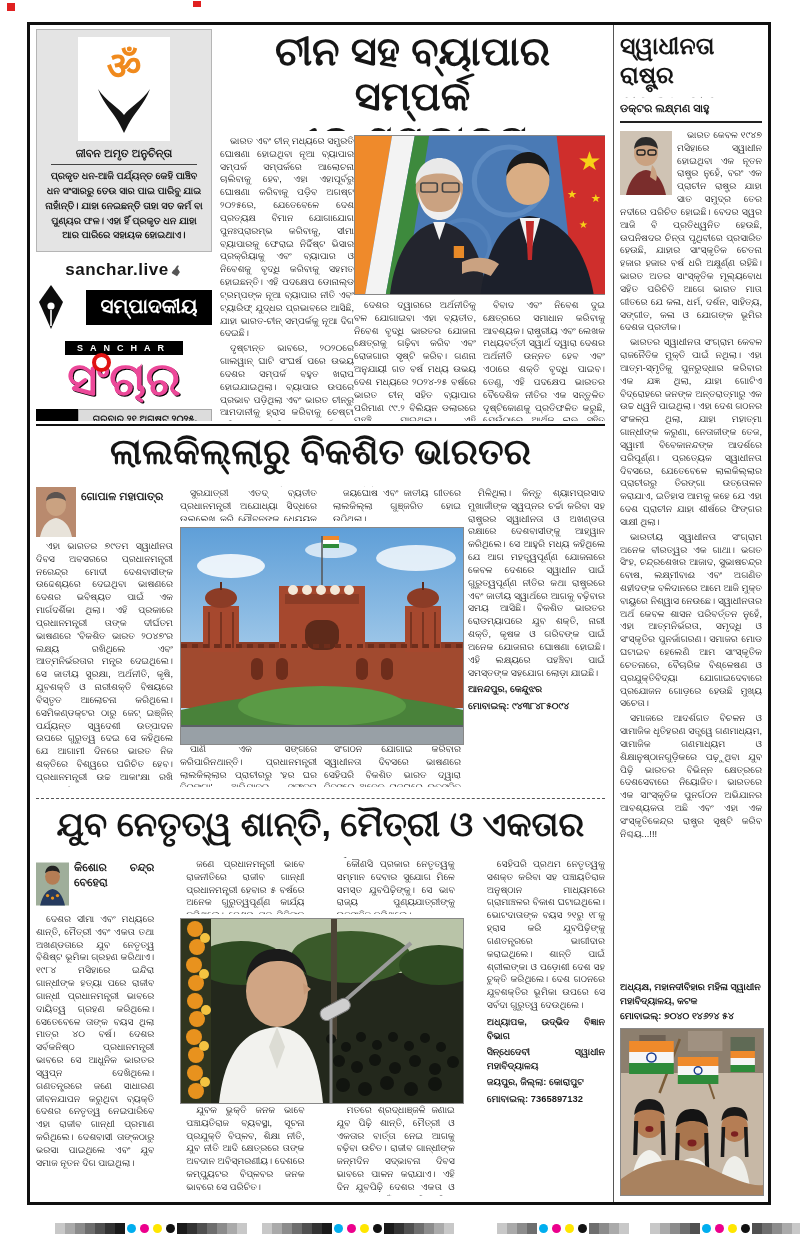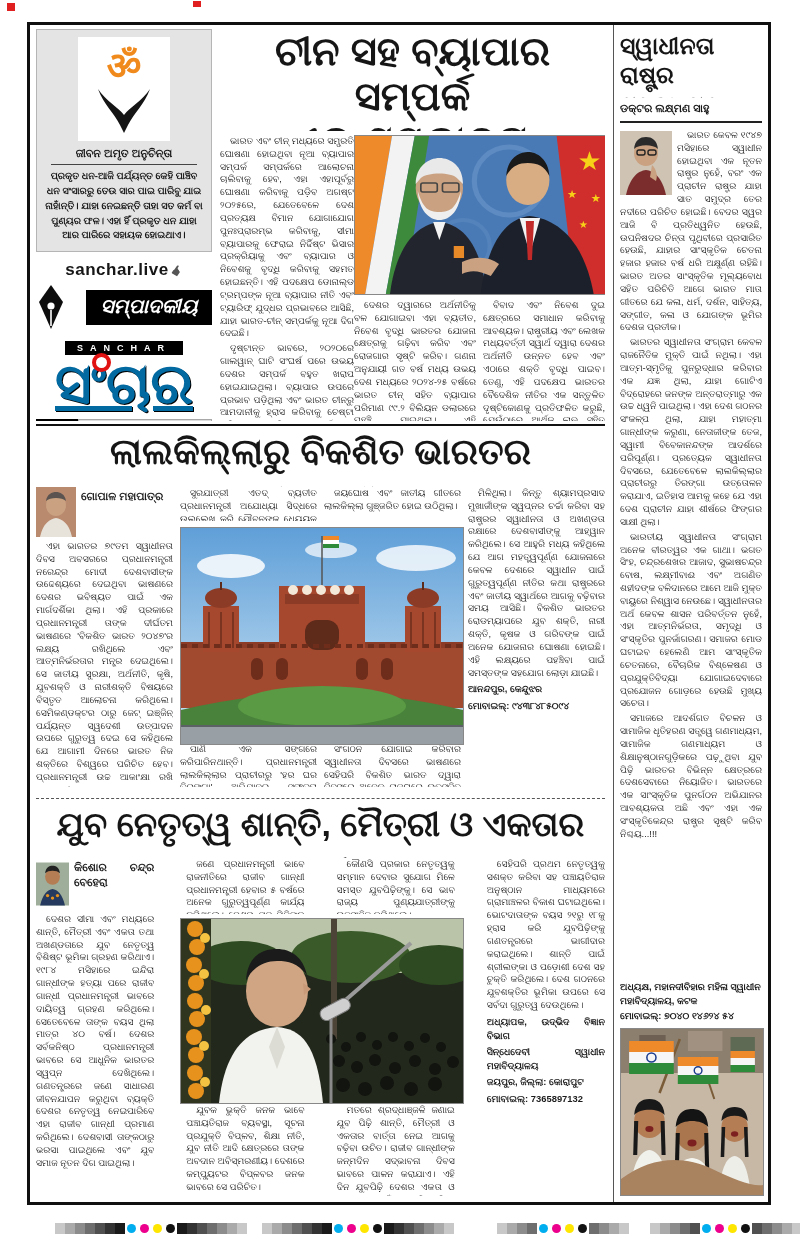--- a/index.html
+++ b/index.html
@@ -10,25 +10,25 @@
   .main-left{width:584px;border-right:1px solid #555;padding:4px 8px 6px 6px;box-sizing:border-box;display:flex;flex-direction:column;overflow:hidden;}
   .top-zone{height:392px;display:flex;overflow:hidden;}
   
   .masthead{width:176px;flex:none;}
   .thought-box{background:#e4e4e4;border:1px solid #b5b5b5;padding:7px 6px 8px;text-align:center;box-sizing:border-box;}
   .om-panel{background:#fff;width:92px;height:104px;margin:0 auto;display:flex;align-items:center;justify-content:center;}
   .tb-title{font-weight:bold;font-size:11px;border-bottom:1px solid #444;padding-bottom:4px;margin:6px 8px 4px;}
   .tb-quote{font-weight:bold;font-size:9.6px;line-height:1.55;}
   .website{text-align:center;font-weight:800;font-size:17px;margin:8px 0 4px;letter-spacing:.5px;}
   .pointer{display:inline-block;transform:rotate(-55deg);font-size:13px;color:#555;margin-left:2px;}
-  .editorial-row{display:flex;align-items:center;gap:20px;margin-top:2px;font-style:italic;}
+  .editorial-row{display:flex;align-items:center;gap:20px;margin-top:2px;}
   .editorial-banner{background:#000;color:#fff;font-weight:700;font-size:20px;padding:5px 9px 7px;flex:1;text-align:center;}
   .brand{margin-top:7px;text-align:center;position:relative;}
   .brand-en{background:#000;color:#fff;letter-spacing:7px;font-size:9px;font-weight:bold;padding:2px 12px;display:inline-block;}
-  .brand-od{font-size:56px;font-weight:800;line-height:1.05;color:#0369a1;text-shadow:1px 1px 0 #000;text-decoration:underline;}
+  .brand-od{font-size:46px;font-weight:800;line-height:1.05;color:#ec4899;text-shadow:1px 1px 0 #000;}
   .brand-dot{position:absolute;left:56px;top:16px;width:11px;height:11px;border:4px solid #e01212;border-radius:50%;background:#fff;}
   .date-row{display:flex;margin-top:5px;}
   .date-badge{width:42px;height:56px;background:#000;color:#fff;font-size:28px;font-weight:bold;display:flex;align-items:center;justify-content:center;flex:none;}
   .date-box{flex:1;background:#dcdcdc;border:1px solid #a8a8a8;text-align:center;font-weight:bold;padding:3px 2px;box-sizing:border-box;}
   .date-od{font-size:9.8px;border-bottom:1px solid #999;padding-bottom:3px;margin-bottom:3px;}
   
   .lead{flex:1;padding-left:8px;display:flex;flex-direction:column;overflow:hidden;}
   .lead-headline{text-align:center;font-weight:800;line-height:1.12;height:102px;overflow:hidden;}
   .lead-h1{font-size:40px;}
   .lead-h2{font-size:37px;letter-spacing:4px;}
@@ -192,21 +192,21 @@
           <p>ଏହା ଭାରତର ୭୯ତମ ସ୍ୱାଧୀନତା ଦିବସ ଅବସରରେ ପ୍ରଧାନମନ୍ତ୍ରୀ ନରେନ୍ଦ୍ର ମୋଦୀ ଦେଶବାସୀଙ୍କ ଉଦ୍ଦେଶ୍ୟରେ ଦେଇଥିବା ଭାଷଣରେ ଦେଶର ଭବିଷ୍ୟତ ପାଇଁ ଏକ ମାର୍ଗଦର୍ଶିକା ଥିଲା। ଏହି ପ୍ରକାରେ ପ୍ରଧାନମନ୍ତ୍ରୀ ତାଙ୍କ ଦୀର୍ଘତମ ଭାଷଣରେ 'ବିକଶିତ ଭାରତ ୨୦୪୭'ର ଲକ୍ଷ୍ୟ ରଖିଥିଲେ ଏବଂ ଆତ୍ମନିର୍ଭରତାର ମନ୍ତ୍ର ଦେଇଥିଲେ। ସେ ଜାତୀୟ ସୁରକ୍ଷା, ଅର୍ଥନୀତି, କୃଷି, ଯୁବଶକ୍ତି ଓ ନାରୀଶକ୍ତି ବିଷୟରେ ବିସ୍ତୃତ ଆଲୋଚନା କରିଥିଲେ। ସେମିକଣ୍ଡକ୍ଟର ଠାରୁ ଜେଟ୍ ଇଞ୍ଜିନ୍ ପର୍ଯ୍ୟନ୍ତ ସ୍ୱଦେଶୀ ଉତ୍ପାଦନ ଉପରେ ଗୁରୁତ୍ୱ ଦେଇ ସେ କହିଥିଲେ ଯେ ଆଗାମୀ ଦିନରେ ଭାରତ ନିଜ ଶକ୍ତିରେ ବିଶ୍ୱରେ ପରିଚିତ ହେବ। ପ୍ରଧାନମନ୍ତ୍ରୀ ଉଚ୍ଚ ଆକାଂକ୍ଷା ରଖି ଦେଶବାସୀଙ୍କୁ ଆହ୍ୱାନ ଦେଇଥିଲେ।</p>
         </div>
         <div class="col bodytext">
           <div class="snippet-top" style="height:34px;">
               <p>ସୁରଯାତ୍ରୀ ଏତଦ୍ ବ୍ୟତୀତ ପ୍ରଧାନମନ୍ତ୍ରୀ ଅଯୋଧ୍ୟା ସିଦ୍ଧରେ ଉଲ୍ଲେଖ କରି ଯୌବନଙ୍କ ଧ୍ୟେୟକୁ ଉତ୍ସାହିତ କରିଥିଲେ।</p>
             </div>
           <div class="gap2"></div>
           <p>ପାଣି ଏକ ସଙ୍ଗରେ କରିପାରିନଥାନ୍ତି। ପ୍ରଧାନମନ୍ତ୍ରୀ ଲାଲକିଲ୍ଲାର ପ୍ରାଚୀରରୁ 'ହର ଘର ତିରଙ୍ଗା' ଅଭିଯାନର ସଫଳତା ଉଲ୍ଲେଖ କରିଥିଲେ। ଏହା ଅତୀତ ପ୍ରବାସୀଙ୍କ ହୃଦୟରେ ନିଷ୍ଠା ଏବଂ ସଂଗଠନକୁ ଭାରତୀୟଙ୍କ ପାଇଁ ସଂରକ୍ଷିତ କରିପାରିବ।</p>
         </div>
         <div class="col bodytext">
-          <div class="snippet-top" style="height:34px;">
+          <div class="snippet-top" style="height:34px;margin-left:9px;">
               <p>ଜୟଘୋଷ ଏବଂ ଜାତୀୟ ଗୀତରେ ଲାଲକିଲ୍ଲା ଗୁଞ୍ଜରିତ ହୋଇ ଉଠିଥିଲା।</p>
             </div>
           <div class="gap2"></div>
           <p>ସଂଗଠନ ଯୋଗାଇ କରିବାର ସ୍ୱାଧୀନତା ଦିବସରେ ଭାଷଣରେ ସେହିପରି ବିକଶିତ ଭାରତ ଦ୍ୱାରା ଦିବସରେ ଅନେକ ରାଜ୍ୟରେ ଉତ୍ସବିତ ଥିବା ଯୋଜନାର ଘୋଷଣା କରାଯାଇଥିଲା। ପ୍ରଧାନମନ୍ତ୍ରୀ ଦେଶପ୍ରେମୀଙ୍କୁ ଆହ୍ୱାନ ଜଣାଇ ଜାତୀୟ ଏକତାର ସନ୍ଦେଶ ଦେଇଥିଲେ।</p>
         </div>
         <div class="col bodytext">
           <p>ମିଳିଥିଲା। କିନ୍ତୁ ଶ୍ୟାମପ୍ରସାଦ ମୁଖାର୍ଜୀଙ୍କ ସ୍ୱପ୍ନର ଚର୍ଚ୍ଚା କରିବା ସହ ରାଷ୍ଟ୍ରର ସ୍ୱାଧୀନତା ଓ ଅଖଣ୍ଡତା ରକ୍ଷାରେ ଦେଶବାସୀଙ୍କୁ ଆହ୍ୱାନ କରିଥିଲେ। ସେ ଆହୁରି ମଧ୍ୟ କହିଥିଲେ ଯେ ଆଗ ମହତ୍ତ୍ୱପୂର୍ଣ୍ଣ ଯୋଜନାରେ କେବଳ ଦେଶରେ ସ୍ୱାଧୀନ ପାଇଁ ଗୁରୁତ୍ୱପୂର୍ଣ୍ଣ ନୀତିର କଥା ରାଷ୍ଟ୍ରରେ ଏବଂ ଜାତୀୟ ସ୍ୱାର୍ଥରେ ଆଗକୁ ବଢ଼ିବାର ସମୟ ଆସିଛି। ବିକଶିତ ଭାରତର ରୋଡମ୍ୟାପରେ ଯୁବ ଶକ୍ତି, ନାରୀ ଶକ୍ତି, କୃଷକ ଓ ଗରିବଙ୍କ ପାଇଁ ଅନେକ ଯୋଜନାର ଘୋଷଣା ହୋଇଛି। ଏହି ଲକ୍ଷ୍ୟରେ ପହଞ୍ଚିବା ପାଇଁ ସମସ୍ତଙ୍କ ସହଯୋଗ ଲୋଡ଼ା ଯାଇଛି।</p>
           <div class="signoff">ଆନନ୍ଦପୁର, କେନ୍ଦୁଝର</div>
           <div class="signoff">ମୋବାଇଲ୍: ୯୪୩୮୪୮୫୦୯୪</div>
         </div>

